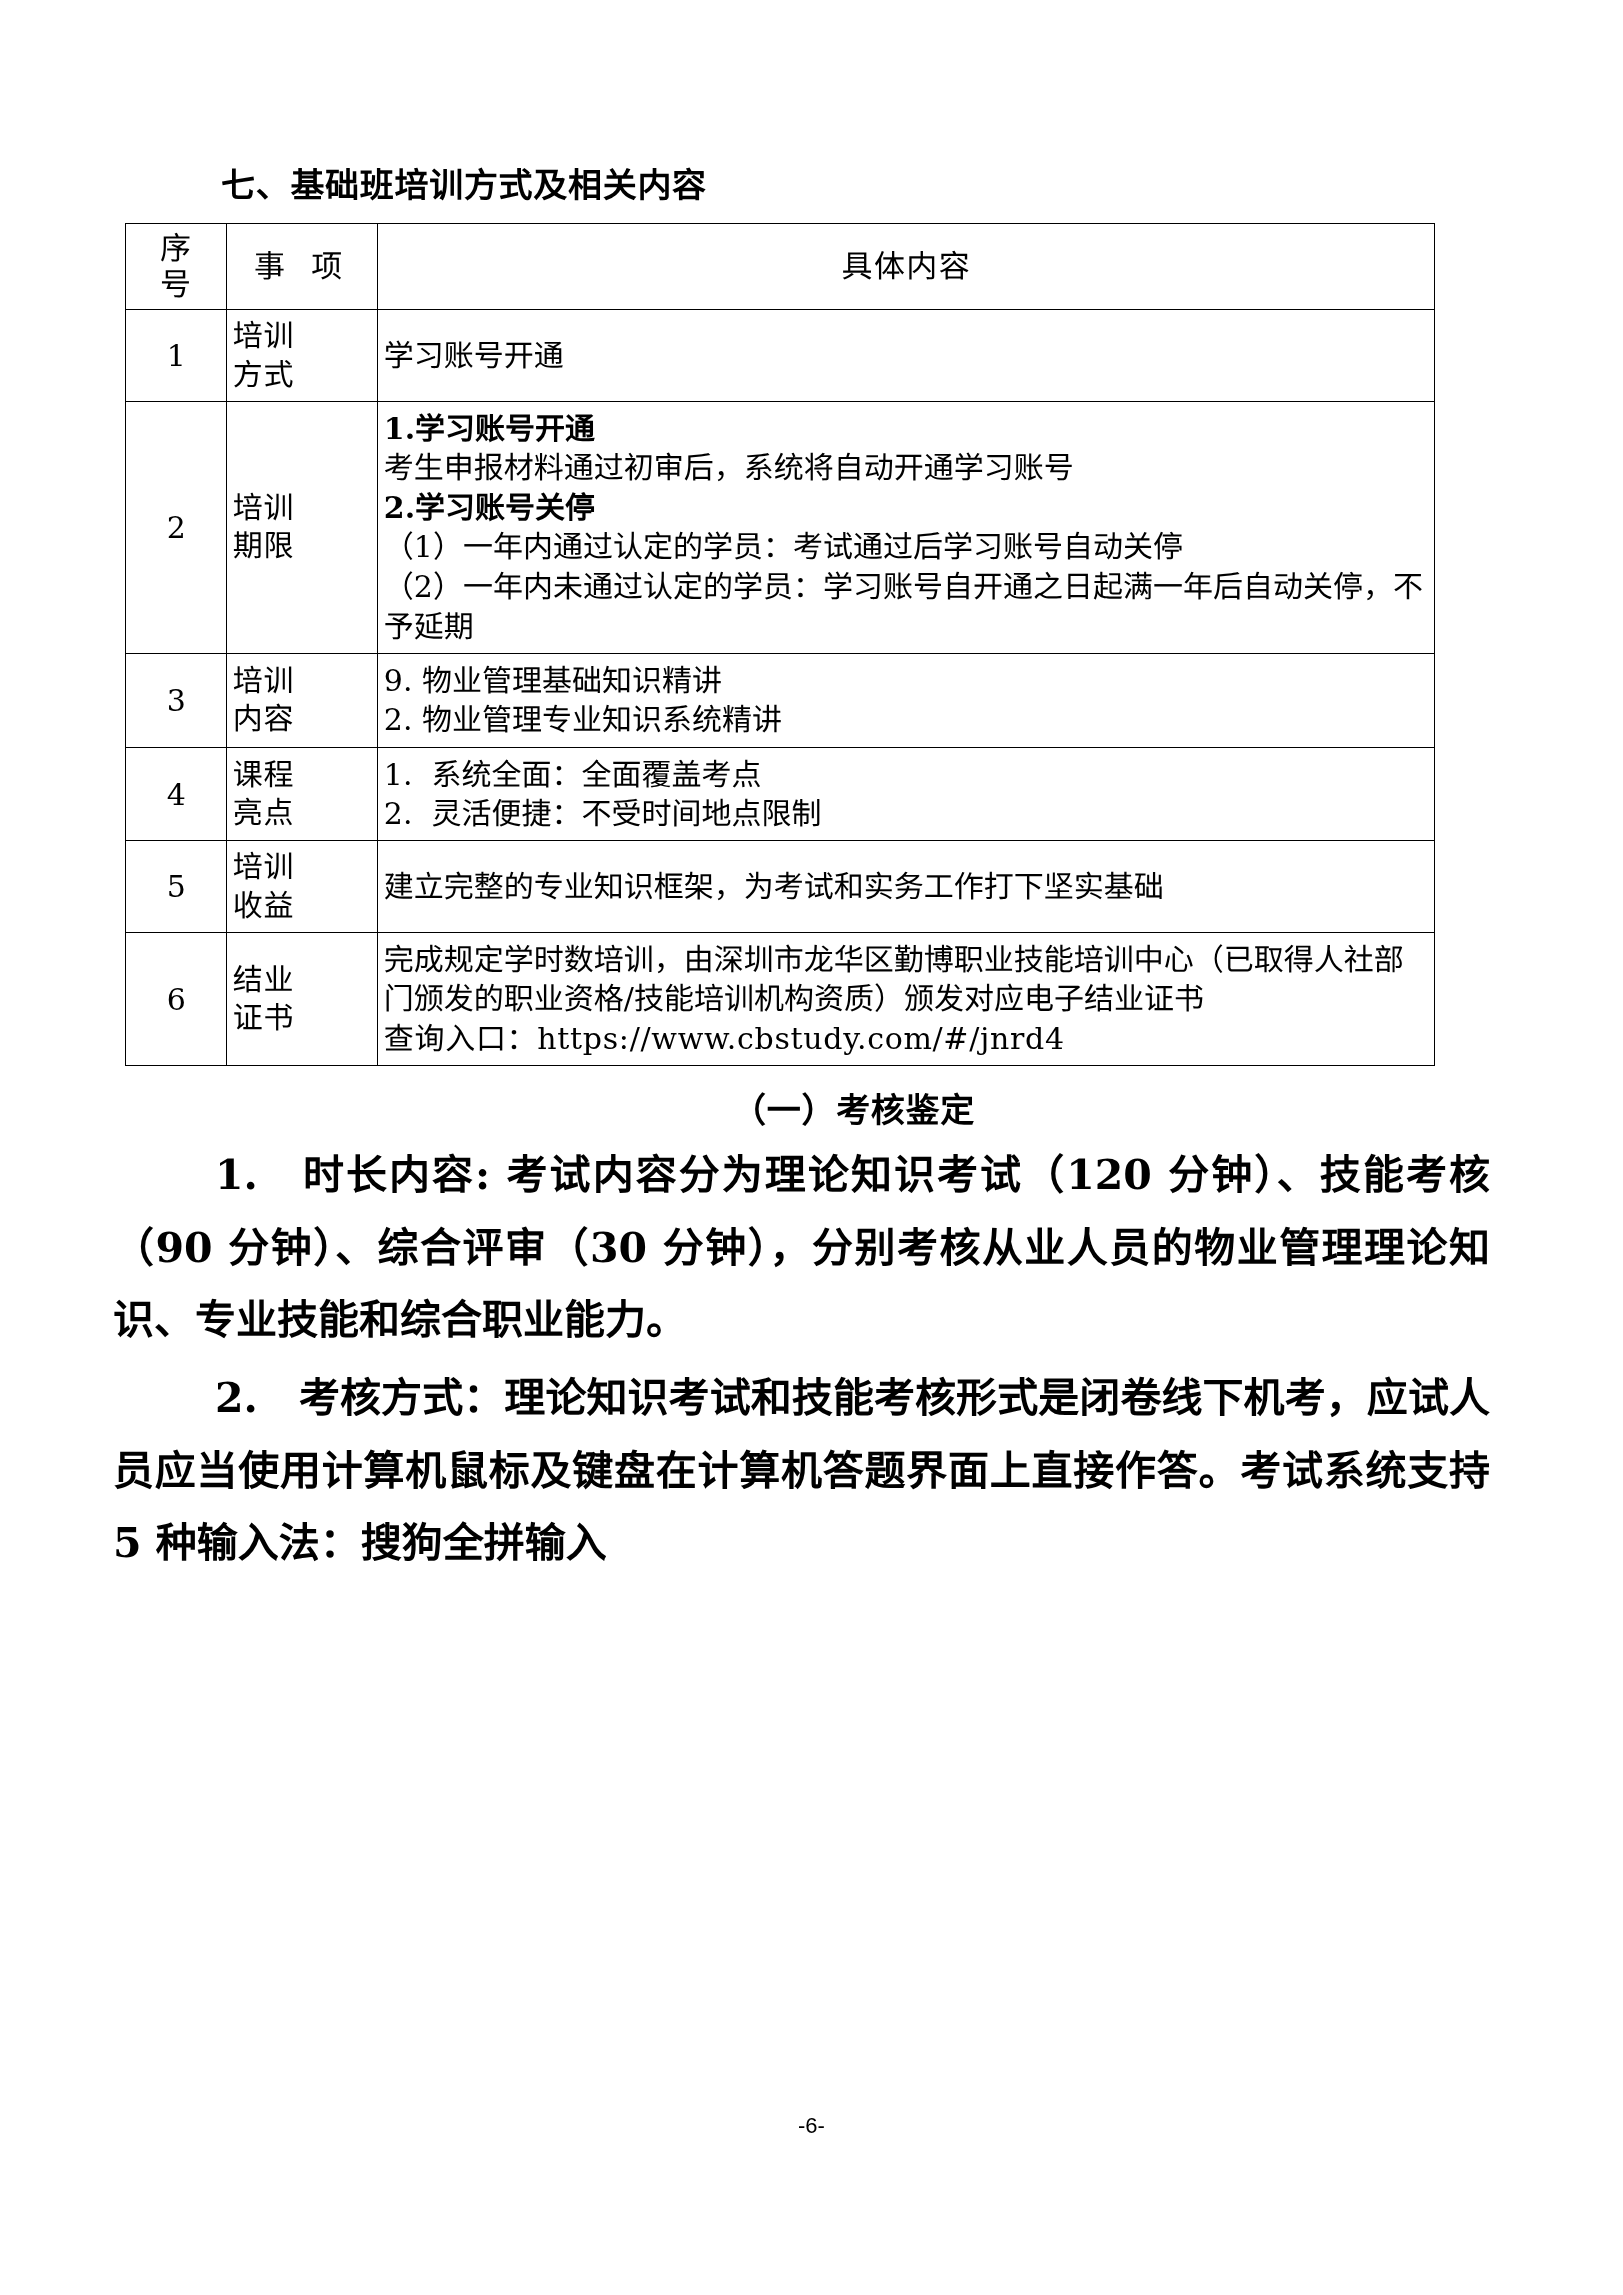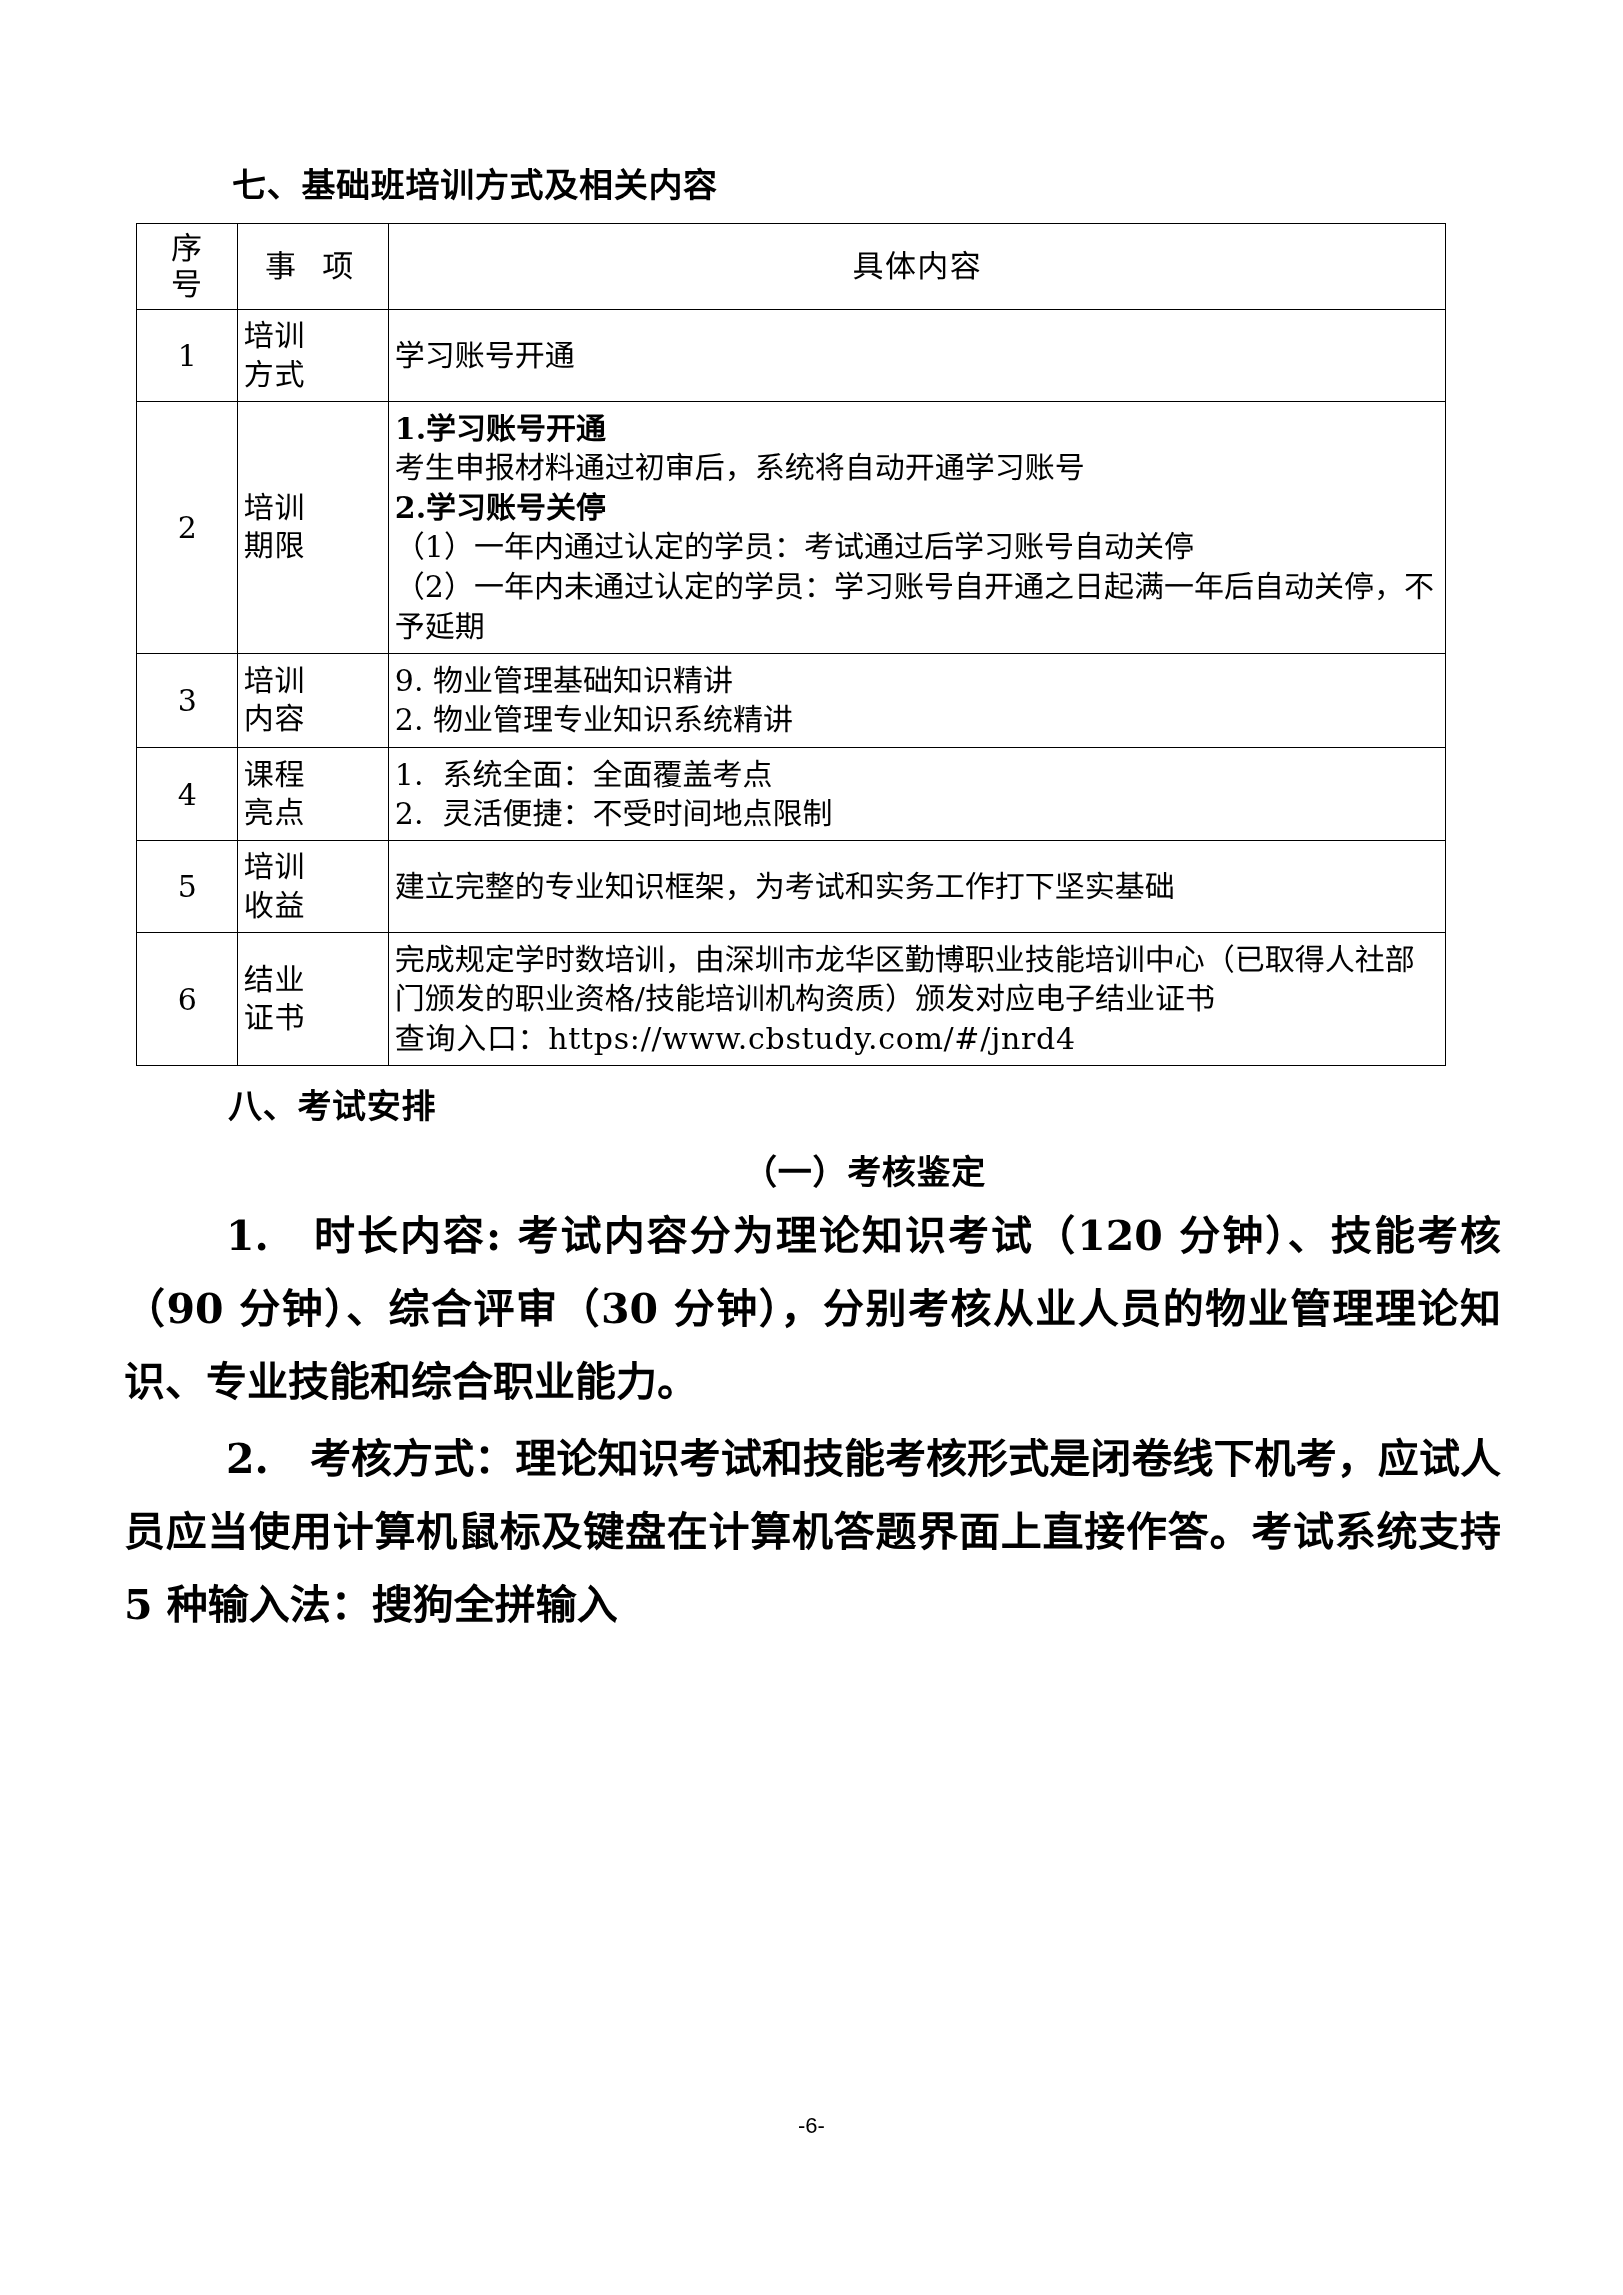--- a/index.html
+++ b/index.html
@@ -15,21 +15,21 @@
   .page {
     position: relative;
     width: 1623px;
     height: 2295px;
     background: #ffffff;
     box-sizing: border-box;
     overflow: hidden;
   }
   .content {
     position: absolute;
-    left: 124px;
+    left: 113px;
     top: 164px;
     width: 1377px;
   }
 
   
   .section-heading {
     font-family: "DejaVu Serif", "Liberation Serif", serif;
     font-weight: bold;
     font-size: 34px;
     line-height: 1.25;
@@ -221,21 +221,20 @@
               <span class="ln">证书</span>
             </td>
             <td class="cell-body">
               <span class="ln">完成规定学时数培训，由深圳市龙华区勤博职业技能培训中心（已取得人社部门颁发的职业资格/技能培训机构资质）颁发对应电子结业证书</span>
               <span class="ln url">查询入口：https://www.cbstudy.com/#/jnrd4</span>
             </td>
           </tr>
         </tbody>
     </table>
 
-    <h2 class="section-heading-2">八、考试安排</h2>
 
     <h3 class="sub-heading">（一）考核鉴定</h3>
 
     <div id="paragraph-list">
         <p class="para para-indent">1.　时长内容: 考试内容分为理论知识考试（120 分钟）、技能考核（90 分钟）、综合评审（30 分钟），分别考核从业人员的物业管理理论知识、专业技能和综合职业能力。</p>
         <p class="para para-indent">2.　考核方式：理论知识考试和技能考核形式是闭卷线下机考，应试人员应当使用计算机鼠标及键盘在计算机答题界面上直接作答。考试系统支持 5 种输入法：搜狗全拼输入</p>
       </div>
 
   </div>
 

